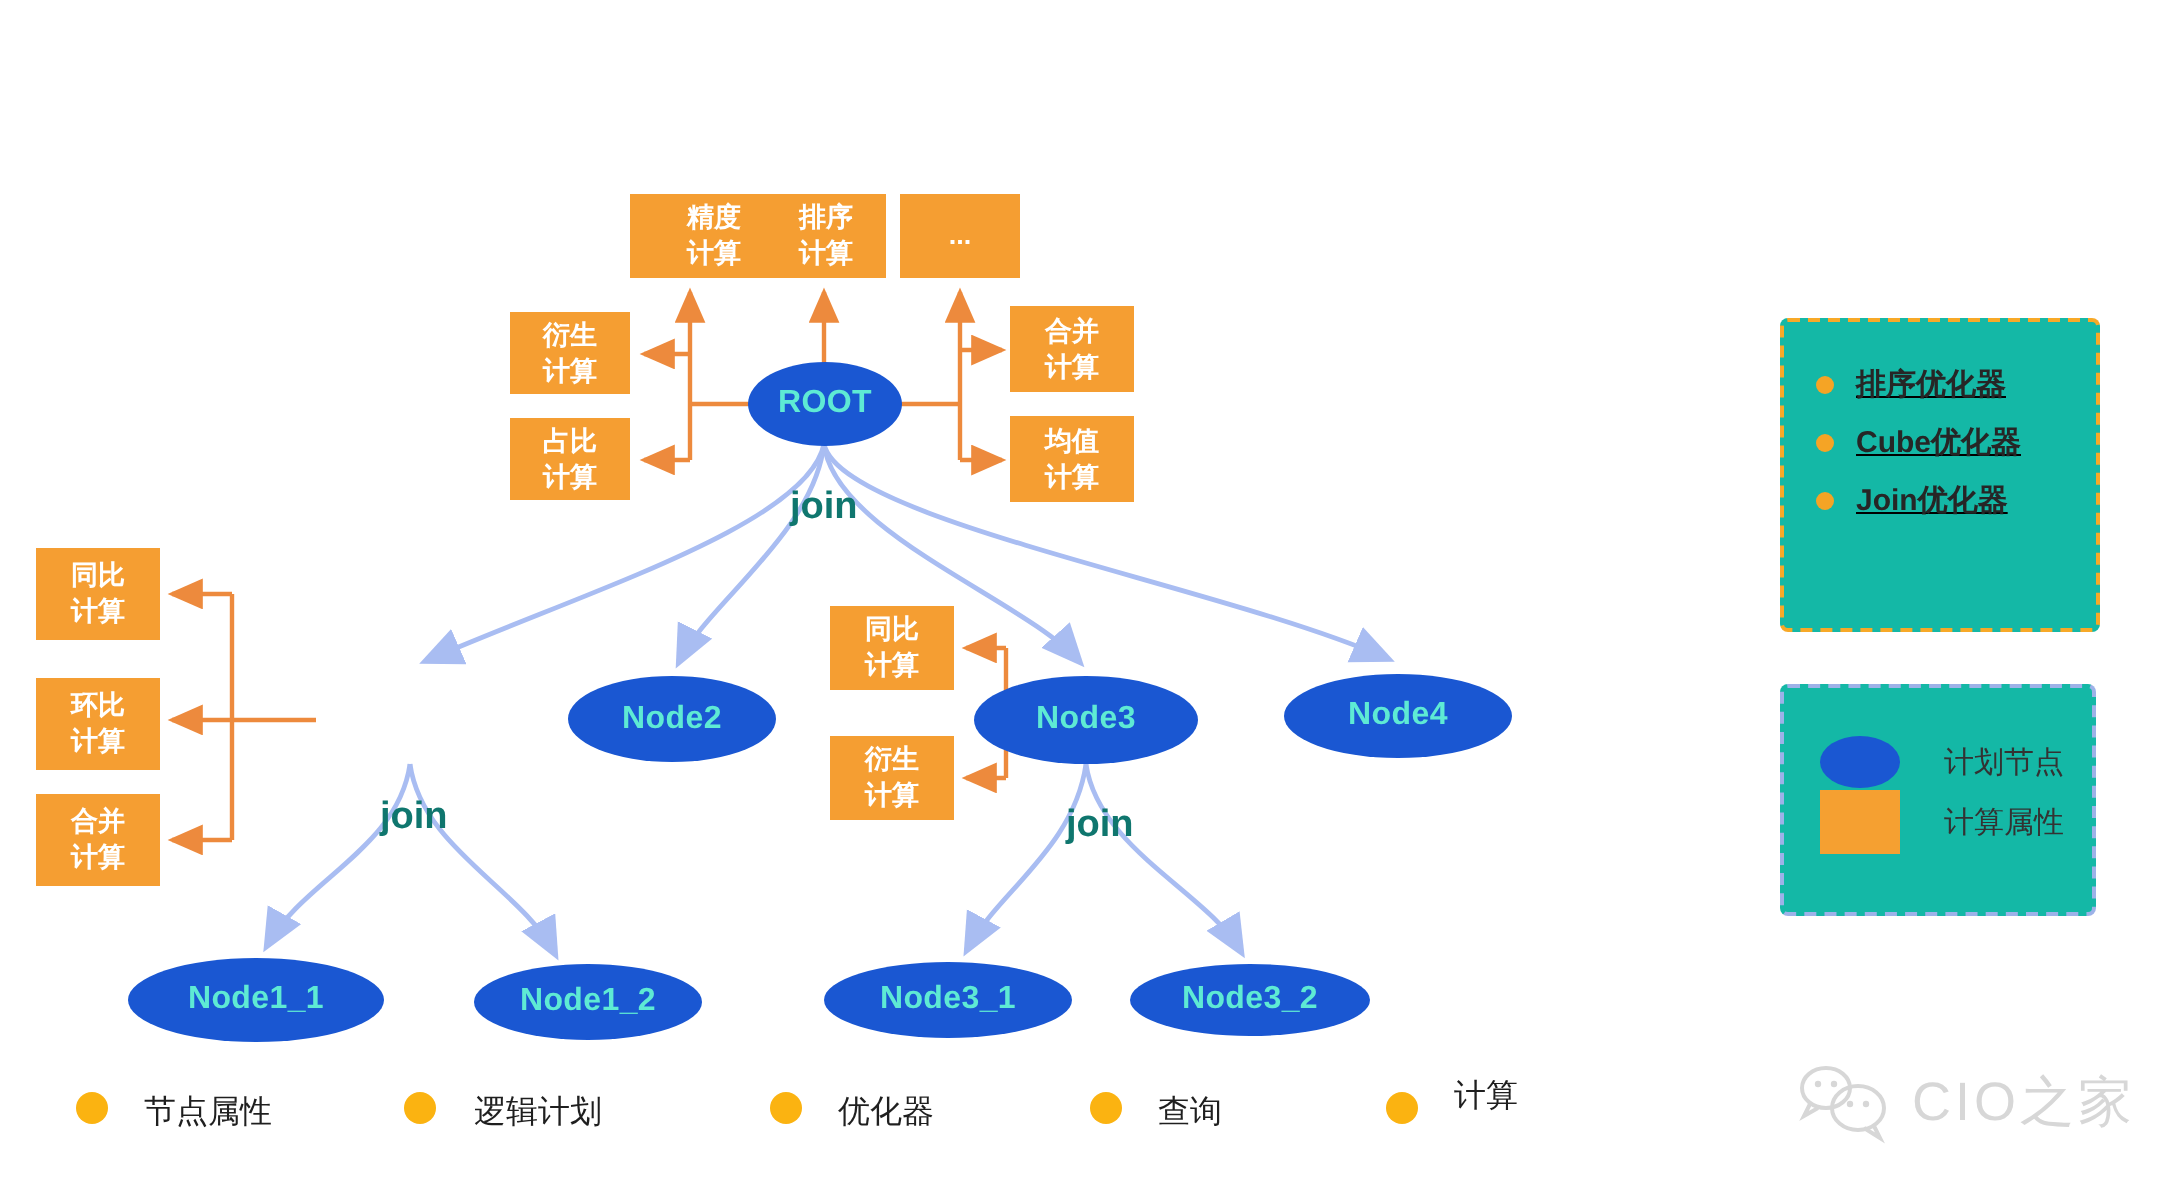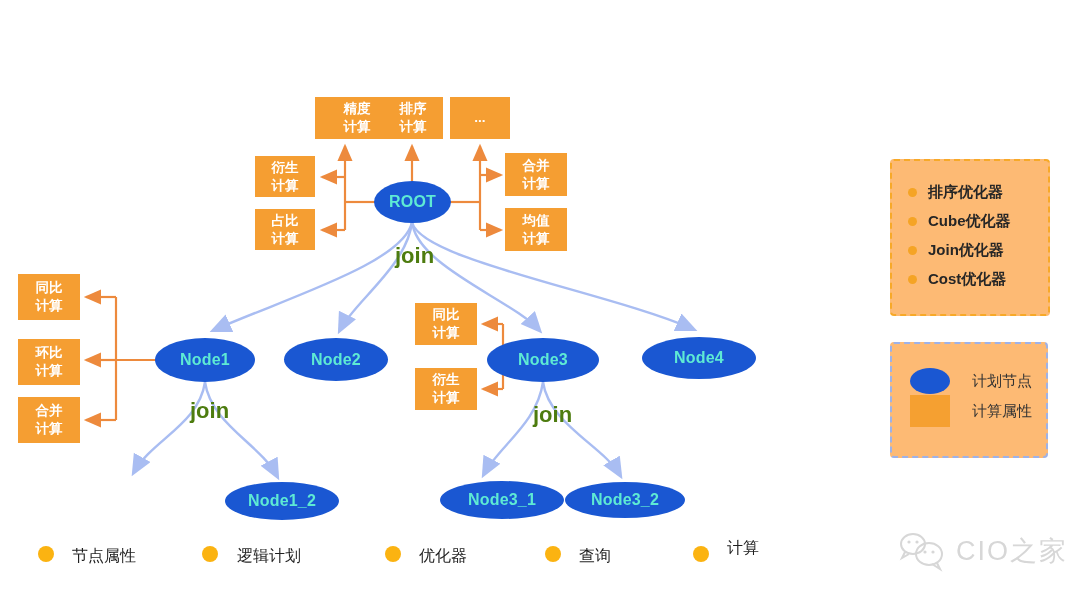--- a/index.html
+++ b/index.html
@@ -18,25 +18,25 @@
     display:flex;align-items:center;justify-content:center;
     color:#5eead4;font-weight:bold;font-size:16px;letter-spacing:.2px;
   }
   
   .abox{
     position:absolute;background:#f59e32;color:#fff;font-weight:bold;
     font-size:13.5px;line-height:1.3;text-align:center;
     display:flex;align-items:center;justify-content:center;white-space:pre-line;
   }
   .join{
-    position:absolute;color:#4d7c0f;font-weight:bold;font-size:22px;
+    position:absolute;color:#0f766e;font-weight:bold;font-size:19px;
   }
   
   .panel{
-    position:absolute;background:#fdba74;border-radius:4px;box-sizing:border-box;
+    position:absolute;background:#14b8a6;border-radius:4px;box-sizing:border-box;text-decoration:underline;
   }
   .panel.optimizers{left:890px;top:159px;width:160px;height:157px;border:2px dashed #f7a928;padding:17px 0 0 16px;}
   .opt-item{display:flex;align-items:center;height:29px;}
   .opt-dot{width:9px;height:9px;border-radius:50%;background:#f5a425;margin-right:11px;flex:none;}
   .opt-label{font-size:15px;font-weight:bold;color:#262626;}
   .panel.legend{left:890px;top:342px;width:158px;height:116px;border:2px dashed #9db2e8;padding:0;}
   .lg-row{position:absolute;left:18px;display:flex;align-items:center;}
   .lg-ellipse{width:40px;height:26px;border-radius:50%;background:#1a57d2;}
   .lg-rect{width:40px;height:32px;background:#f5a031;}
   .lg-label{margin-left:22px;font-size:15px;color:#333;}
@@ -127,48 +127,44 @@
 计算</div>
   <div class="abox" style="left:18px;top:397px;width:62px;height:46px;">合并
 计算</div>
 
   <div class="abox" style="left:415px;top:303px;width:62px;height:42px;">同比
 计算</div>
   <div class="abox" style="left:415px;top:368px;width:62px;height:42px;">衍生
 计算</div>
 
   <div class="node" style="left:374px;top:181px;width:77px;height:42px;">ROOT</div>
-  <div class="node" style="left:155px;top:338px;width:100px;height:44px;">Node1</div>
   <div class="node" style="left:284px;top:338px;width:104px;height:43px;">Node2</div>
   <div class="node" style="left:487px;top:338px;width:112px;height:44px;">Node3</div>
   <div class="node" style="left:642px;top:337px;width:114px;height:42px;">Node4</div>
-  <div class="node" style="left:225px;top:482px;width:114px;height:38px;">Node1_2</div>
-  <div class="node" style="left:440px;top:481px;width:124px;height:38px;">Node3_1</div>
+  <div class="node" style="left:64px;top:479px;width:128px;height:42px;">Node1_1</div>
+  <div class="node" style="left:237px;top:482px;width:114px;height:38px;">Node1_2</div>
+  <div class="node" style="left:412px;top:481px;width:124px;height:38px;">Node3_1</div>
   <div class="node" style="left:565px;top:482px;width:120px;height:36px;">Node3_2</div>
 
   <div class="join" style="left:395px;top:243px;">join</div>
   <div class="join" style="left:190px;top:398px;">join</div>
   <div class="join" style="left:533px;top:402px;">join</div>
 
   <div class="panel optimizers">
     <div class="opt-item">
       <span class="opt-dot"></span>
       <span class="opt-label">排序优化器</span>
     </div>
     <div class="opt-item">
       <span class="opt-dot"></span>
       <span class="opt-label">Cube优化器</span>
     </div>
     <div class="opt-item">
       <span class="opt-dot"></span>
       <span class="opt-label">Join优化器</span>
-    </div>
-    <div class="opt-item">
-      <span class="opt-dot"></span>
-      <span class="opt-label">Cost优化器</span>
     </div>
   </div>
 
   <div class="panel legend">
     <div class="lg-row" style="top:24px;">
       <span class="lg-ellipse"></span>
       <span class="lg-label">计划节点</span>
     </div>
     <div class="lg-row" style="top:51px;">
       <span class="lg-rect"></span>

